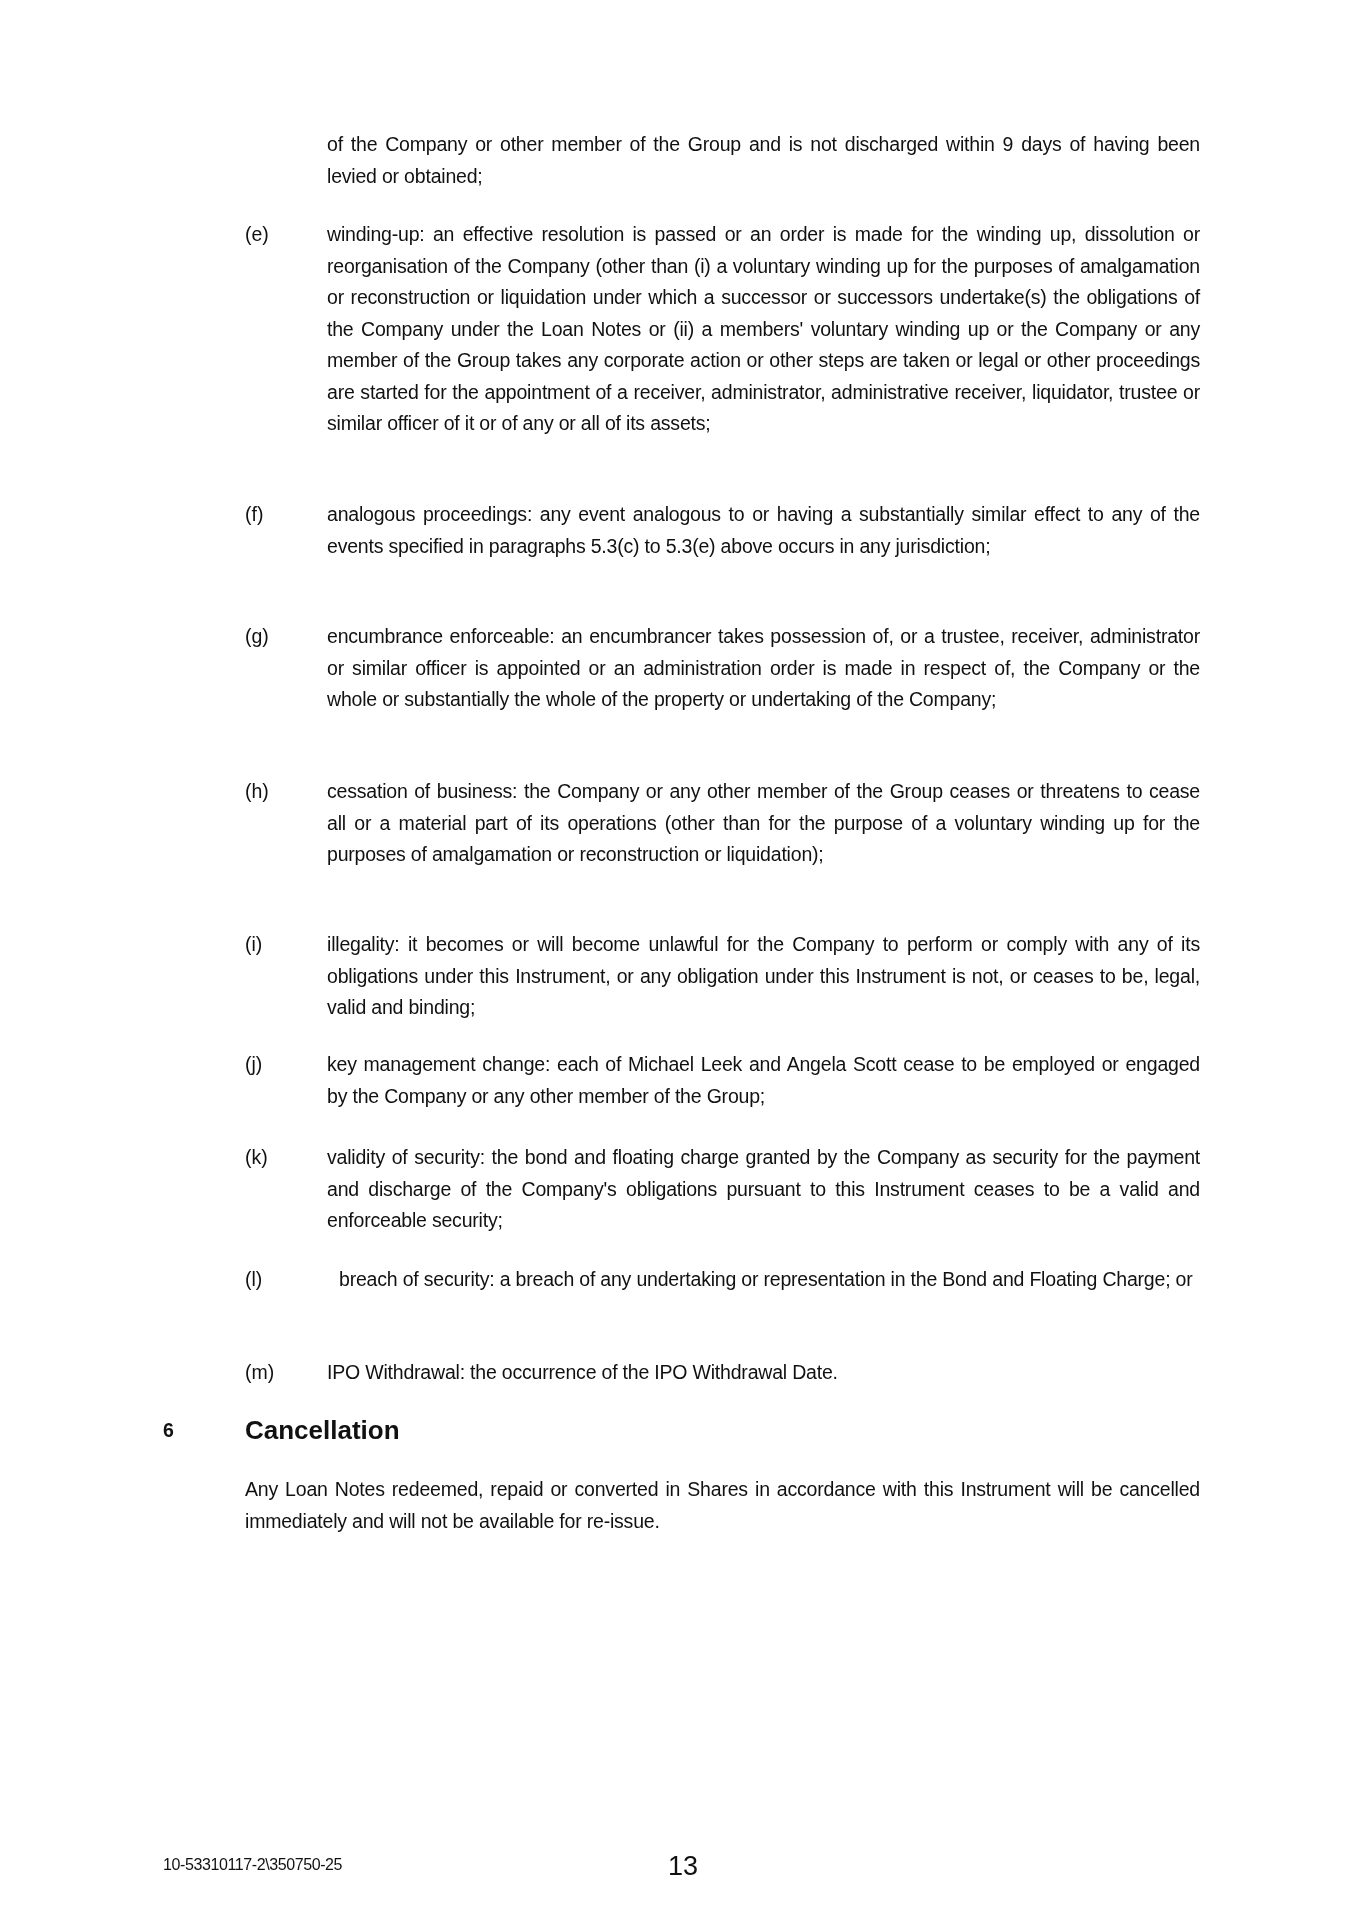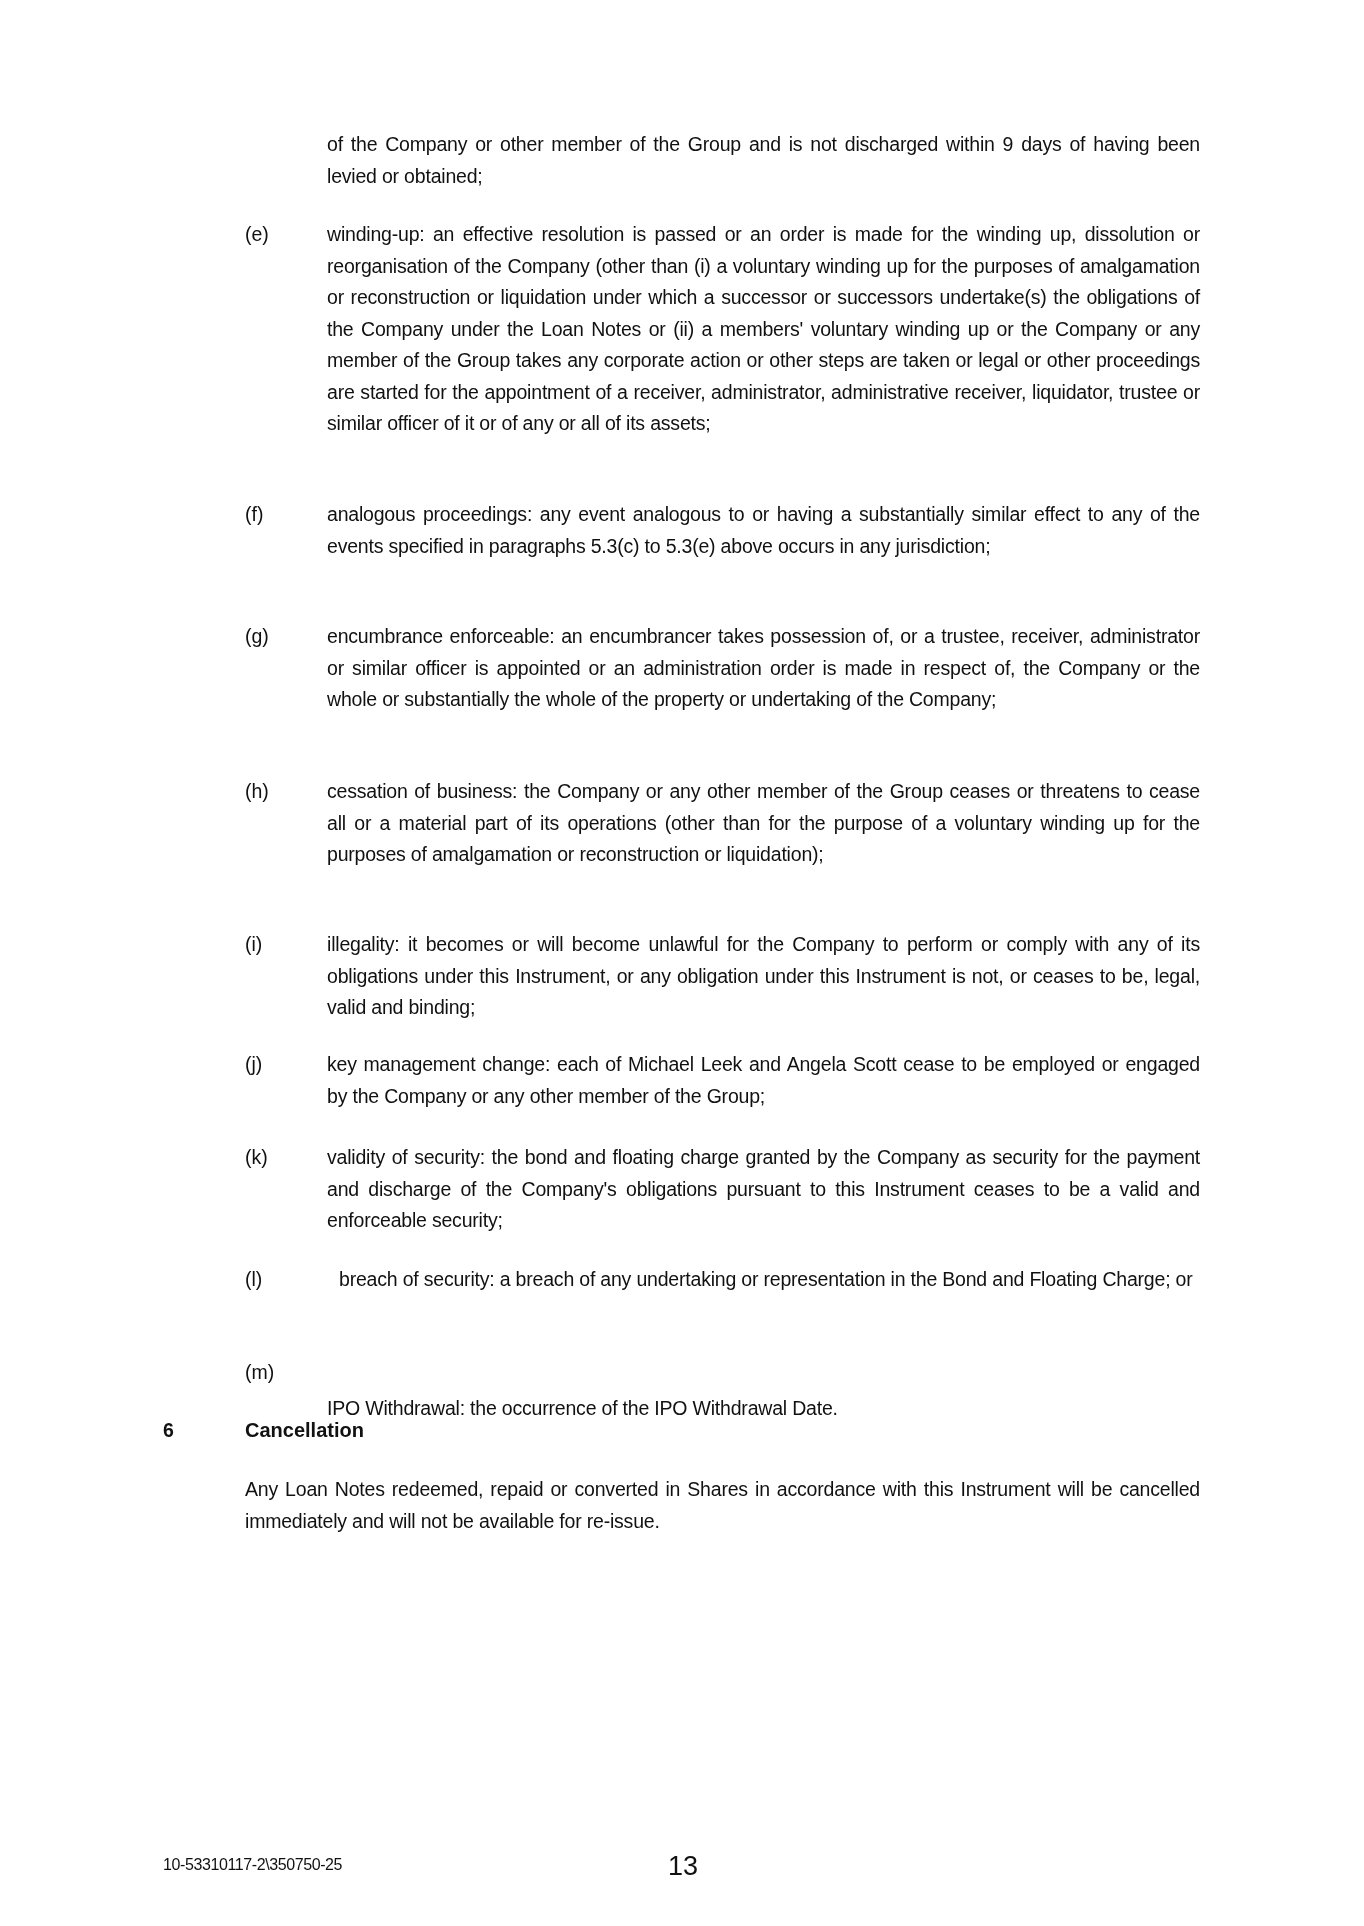--- a/index.html
+++ b/index.html
@@ -3,21 +3,21 @@
 <meta charset="utf-8">
 <style>
   html, body { margin:0; padding:0; background:#ffffff; }
   body { width:1364px; height:1926px; position:relative; overflow:hidden;
          font-family:"Liberation Sans", sans-serif; color:#111; }
   .para { position:absolute; left:327px; width:873px; font-size:19.5px; line-height:31.5px;
           text-align:justify; letter-spacing:-0.2px; }
   .label { position:absolute; left:245px; font-size:19.5px; line-height:31.5px; }
   .term { font-weight:normal; }
   .sec-num { position:absolute; left:163px; font-size:19.5px; line-height:31.5px; font-weight:bold; }
-  .sec-title { position:absolute; left:245px; font-size:20px; line-height:31.5px; font-weight:bold; }
+  .sec-title { position:absolute; left:245px; font-size:26px; line-height:31.5px; font-weight:bold; }
   .sec-body { position:absolute; left:245px; width:955px; font-size:19.5px; line-height:31.5px;
               text-align:justify; letter-spacing:-0.2px; }
   .footer-ref { position:absolute; left:163px; top:1856px; font-size:16px; letter-spacing:-0.4px; }
   .page-num { position:absolute; left:668px; top:1851px; font-size:27px; }
 </style>
 </head>
 <body>
 
 <div class="para" style="top:129px;">of the Company or other member of the Group and is not discharged within 9 days of having been levied or obtained;</div>
 
@@ -39,20 +39,20 @@
 <div class="label" style="top:1049px;">(j)</div>
 <div class="para" style="top:1049px;"><span class="term">key management change:</span><span> each of Michael Leek and Angela Scott cease to be employed or engaged by the Company or any other member of the Group;</span></div>
 
 <div class="label" style="top:1142px;">(k)</div>
 <div class="para" style="top:1142px;"><span class="term">validity of security:</span><span> the bond and floating charge granted by the Company as security for the payment and discharge of the Company's obligations pursuant to this Instrument ceases to be a valid and enforceable security;</span></div>
 
 <div class="label" style="top:1264px;">(l)</div>
 <div class="para" style="top:1264px;margin-left:12px;"><span class="term">breach of security:</span><span> a breach of any undertaking or representation in the Bond and Floating Charge; or</span></div>
 
 <div class="label" style="top:1357px;">(m)</div>
-<div class="para" style="top:1357px;margin-top:36px;"><span class="term">IPO Withdrawal:</span><span> the occurrence of the IPO Withdrawal Date.</span></div>
+<div class="para" style="top:1357px;"><span class="term">IPO Withdrawal:</span><span> the occurrence of the IPO Withdrawal Date.</span></div>
 
 <div class="sec-num" style="top:1415px;">6</div>
 <div class="sec-title" style="top:1415px;">Cancellation</div>
 <div class="sec-body" style="top:1474px;">Any Loan Notes redeemed, repaid or converted in Shares in accordance with this Instrument will be cancelled immediately and will not be available for re-issue.</div>
 
 <div class="footer-ref">10-53310117-2\350750-25</div>
 <div class="page-num">13</div>
 
 </body></html>

